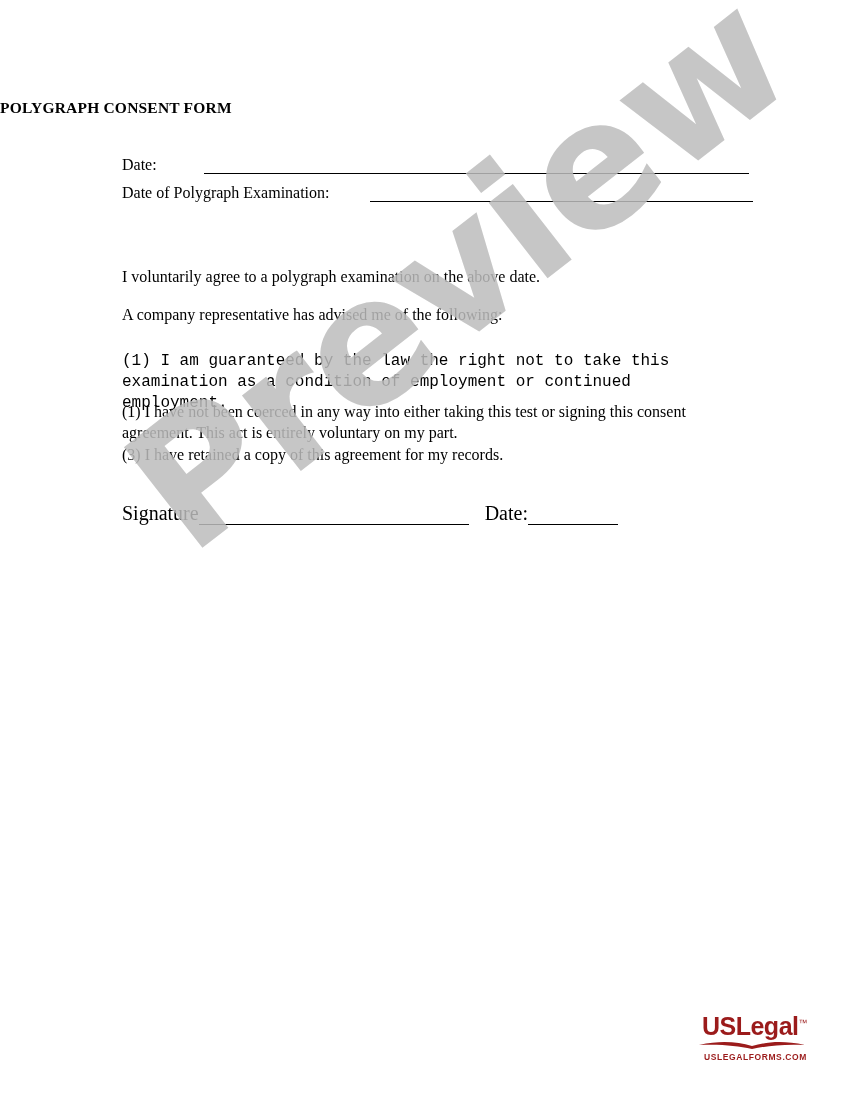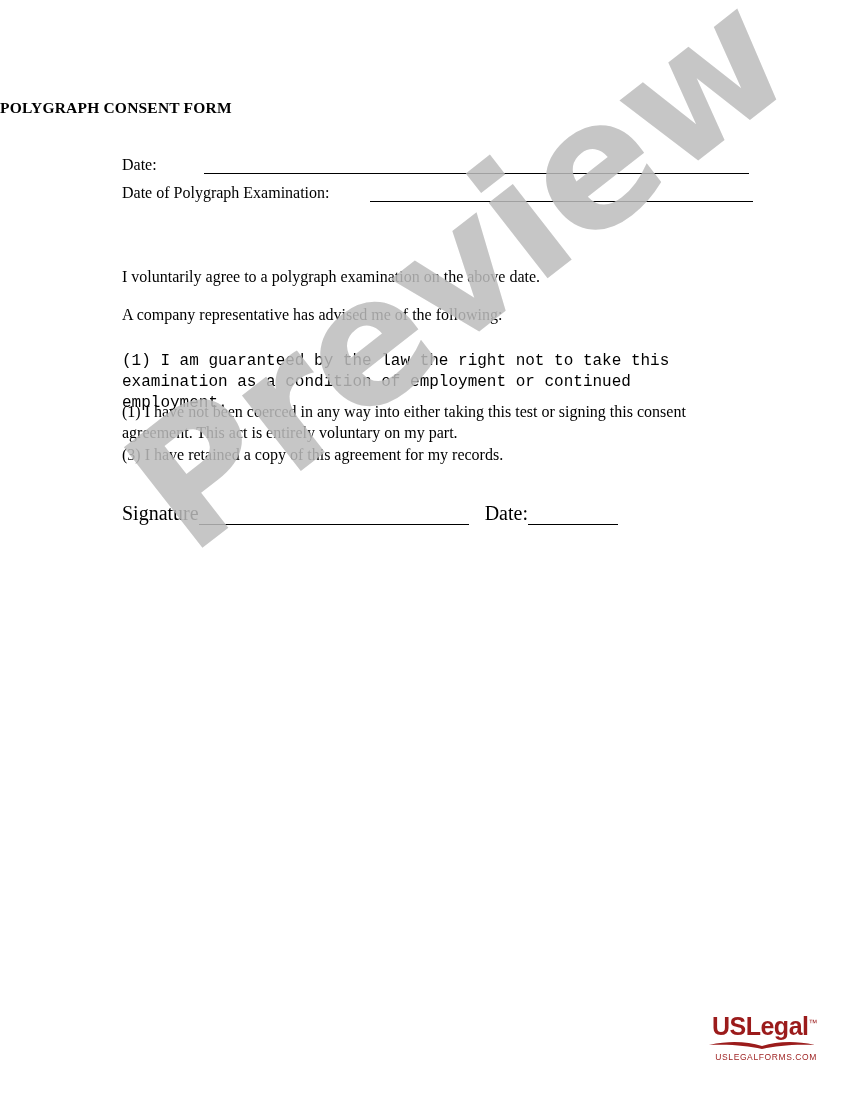--- a/index.html
+++ b/index.html
@@ -117,21 +117,21 @@
     opacity: 0.85;
     transform: rotate(-38deg);
     transform-origin: left top;
     white-space: nowrap;
     letter-spacing: -2px;
   }
 
   
   .logo {
     position: absolute;
-    right: 33px;
+    right: 43px;
     bottom: 38px;
     text-align: right;
     z-index: 6;
   }
   .logo-main {
     font-family: "Liberation Sans", sans-serif;
     font-size: 25px;
     font-weight: bold;
     color: #9b1b1b;
     letter-spacing: -0.5px;
@@ -146,21 +146,21 @@
   }
   .logo-swoosh {
     display: block;
     margin: 1px 0 1px auto;
     width: 110px;
     height: 11px;
   }
   .logo-sub {
     font-family: "Liberation Sans", sans-serif;
     font-size: 8.5px;
-    font-weight: normal;
+    font-weight: bold;
     color: #9b1b1b;
     letter-spacing: 0.6px;
   }
 </style>
 </head>
 <body>
 
 <div class="page">
 
   <div class="doc-title">POLYGRAPH CONSENT FORM</div>

